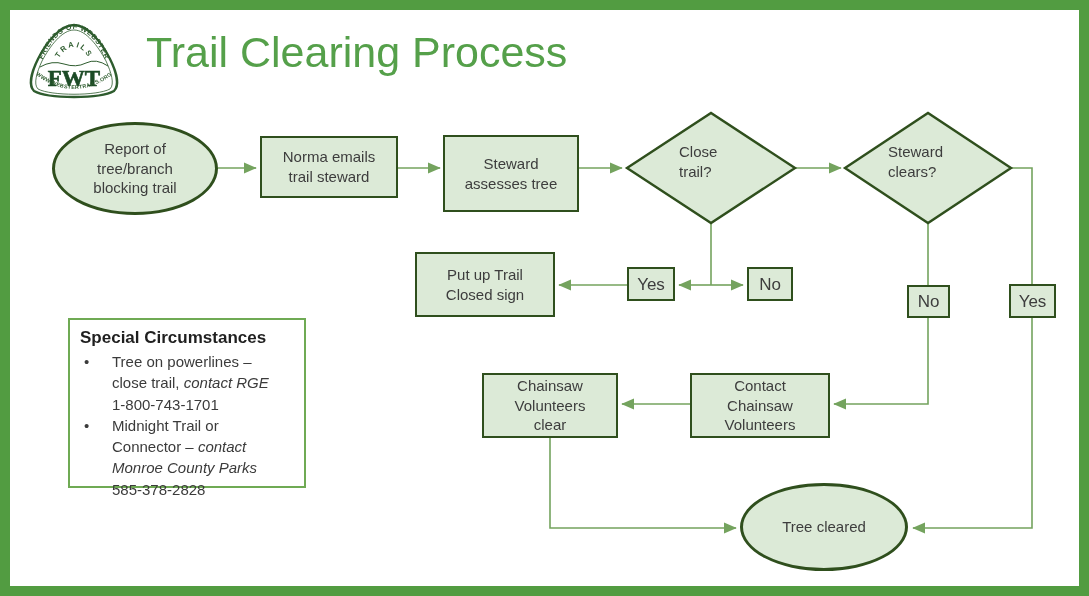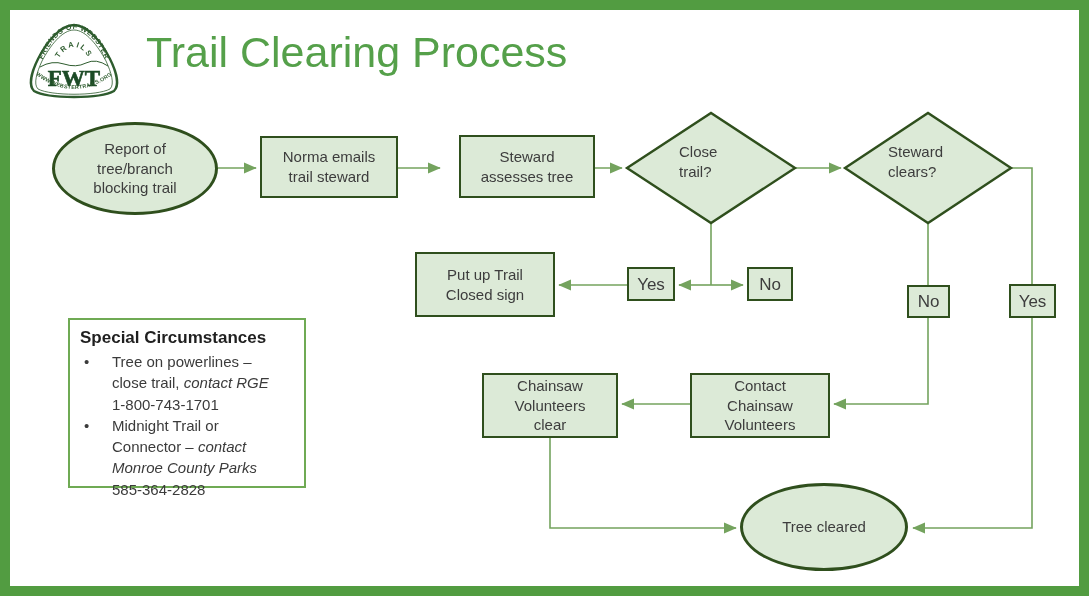--- a/index.html
+++ b/index.html
@@ -20,21 +20,21 @@
     font-size:15px;line-height:1.32;box-sizing:border-box;z-index:2;
   }
   .ellipse{border-radius:50%;border-width:3px;}
   .small{font-size:17px;line-height:1;}
   .dlabel{
     position:absolute;color:#3d3d3d;font-size:15px;line-height:1.35;text-align:left;
     z-index:2;background:transparent;
   }
   #n-report{left:52px;top:122px;width:166px;height:93px;padding:0 22px;}
   #n-norma{left:260px;top:136px;width:138px;height:62px;padding:0 9px;}
-  #n-assess{left:459px;top:135px;width:136px;height:63px;padding:0 9px;}
+  #n-assess{left:443px;top:135px;width:136px;height:77px;padding:0 9px;}
   #t-close{left:679px;top:142px;width:64px;}
   #t-clears{left:888px;top:142px;width:80px;}
   #n-putup{left:415px;top:252px;width:140px;height:65px;padding:0 9px;}
   #n-yes1{left:627px;top:267px;width:48px;height:34px;}
   #n-no1{left:747px;top:267px;width:46px;height:34px;}
   #n-no2{left:907px;top:285px;width:43px;height:33px;}
   #n-yes2{left:1009px;top:284px;width:47px;height:34px;}
   #n-chainsaw{left:482px;top:373px;width:136px;height:65px;padding:0 20px;}
   #n-contact{left:690px;top:373px;width:140px;height:65px;padding:0 11px;}
   #n-cleared{left:740px;top:483px;width:168px;height:88px;padding:0 14px;}
@@ -118,18 +118,18 @@
   <div class="node ellipse" id="n-cleared">Tree cleared</div>
 
   <div class="special">
     <h2>Special Circumstances</h2>
     <div class="sc-item">
       <div class="sc-bullet">•</div>
       <div class="sc-text"><span>Tree on powerlines – close trail, </span><span class="it">contact RGE</span><span> 1-800-743-1701</span></div>
     </div>
     <div class="sc-item">
       <div class="sc-bullet">•</div>
-      <div class="sc-text"><span>Midnight Trail or Connector – </span><span class="it">contact Monroe County Parks</span><span> 585-364-2828</span></div>
+      <div class="sc-text"><span>Midnight Trail or Connector – </span><span class="it">contact Monroe County Parks</span><span> 585-378-2828</span></div>
     </div>
   </div>
 
   <div class="frame"></div>
 </div>
 
 </body></html>

